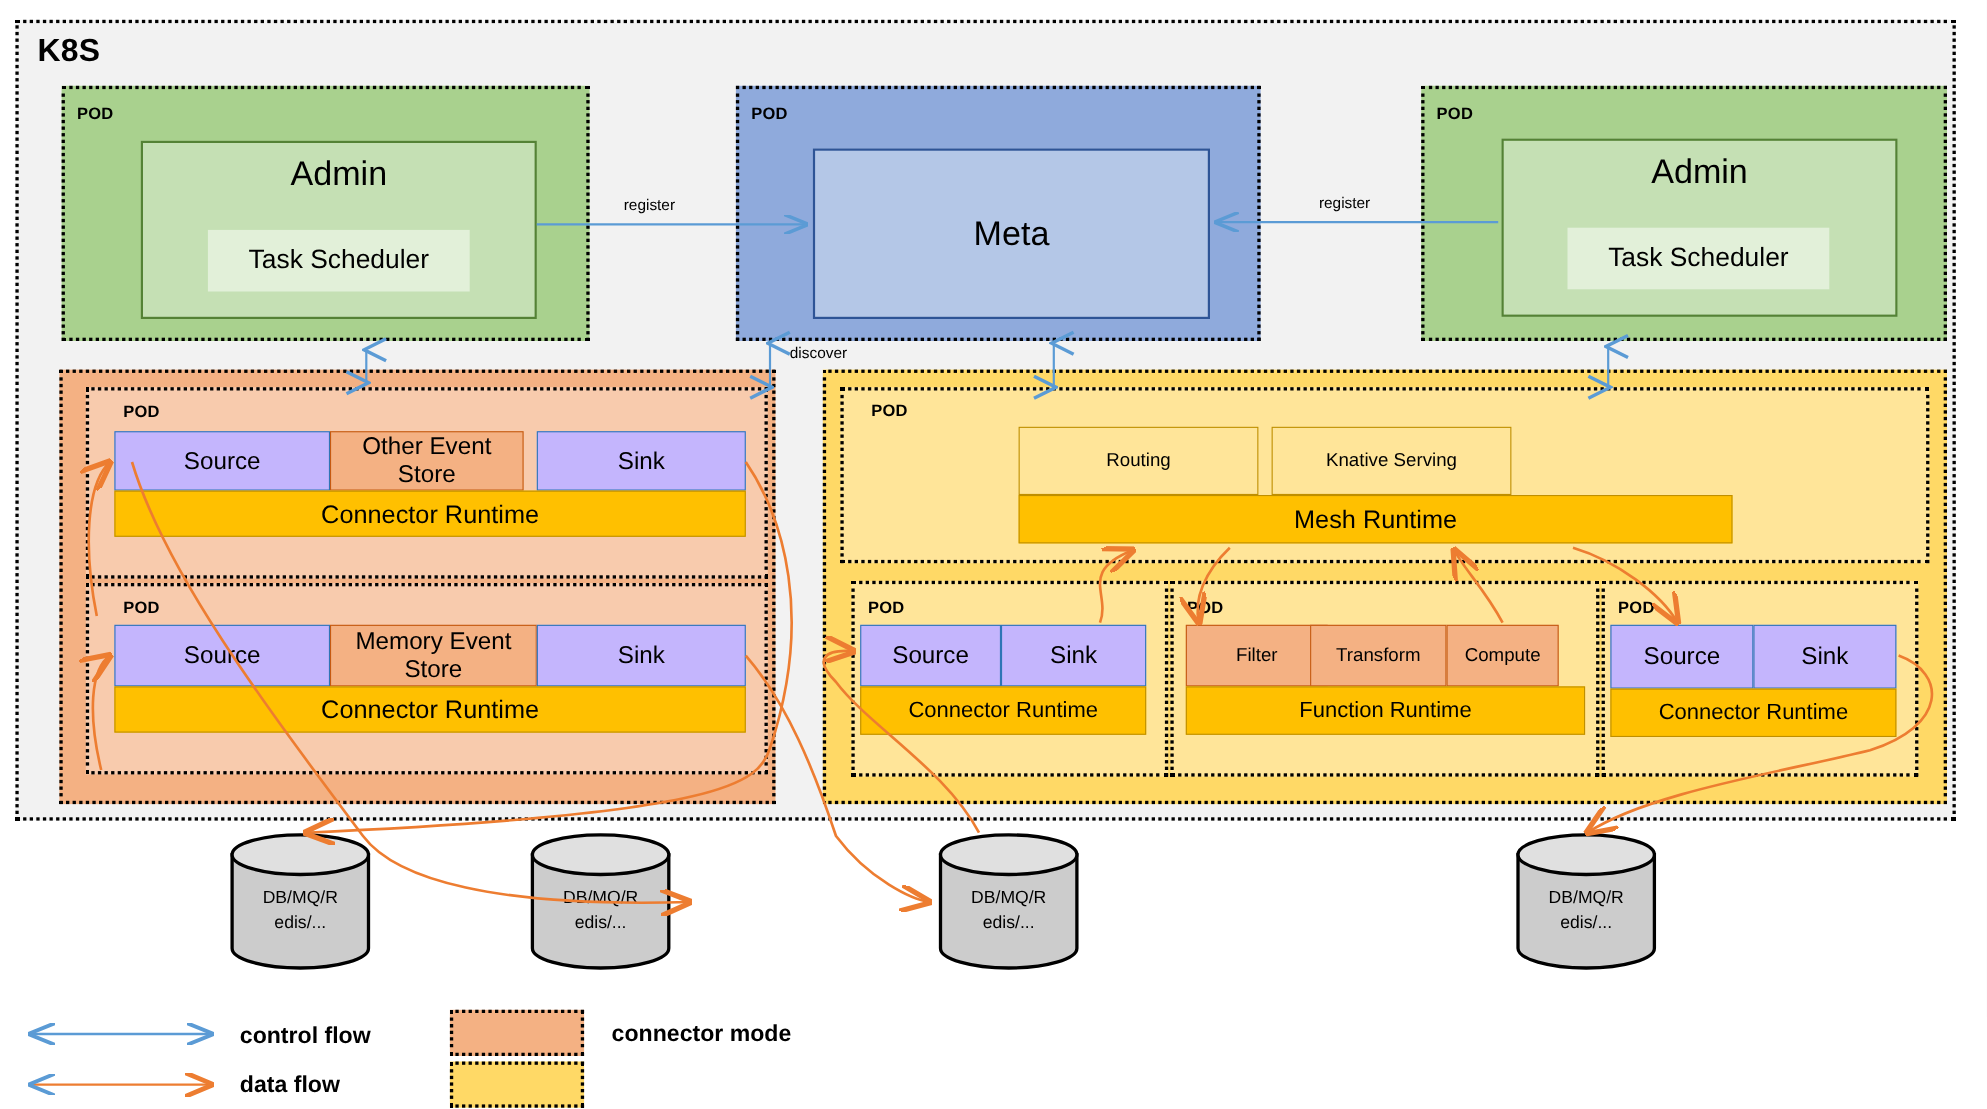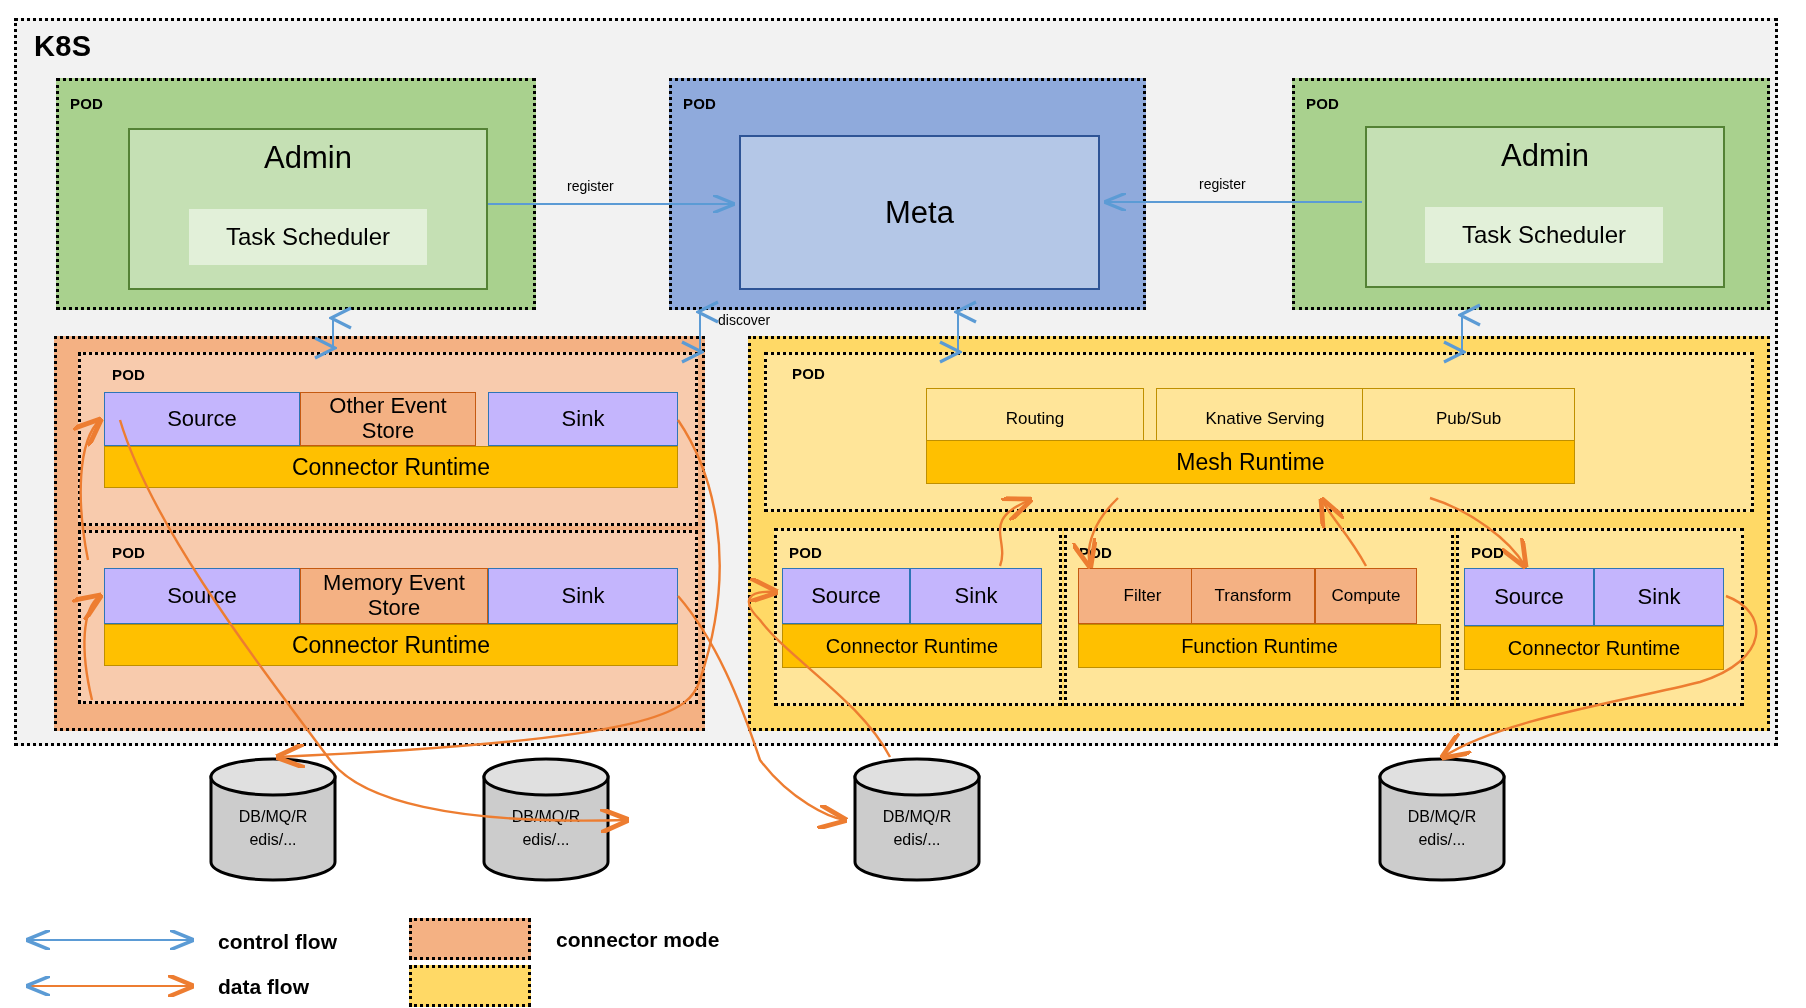--- a/index.html
+++ b/index.html
@@ -228,22 +228,21 @@
   <div class="abs cell cell-orange" style="left:300px; top:568px; width:188px; height:56px;">Memory Event Store</div>
   <div class="abs cell cell-blue" style="left:488px; top:568px; width:190px; height:56px;">Sink</div>
   <div class="abs runtime-bar" style="left:104px; top:624px; width:574px; height:42px;">Connector Runtime</div>
 
   <div class="abs mode-function" style="left:748px; top:336px; width:1022px; height:395px;"></div>
 
   <div class="abs pod-function" style="left:764px; top:352px; width:990px; height:160px;"></div>
   <div class="abs pod-label" style="left:792px; top:365px;">POD</div>
   <div class="abs cell cell-yellow-sm" style="left:926px; top:388px; width:218px; height:62px;text-align:right;">Routing</div>
   <div class="abs cell cell-yellow-sm" style="left:1144px; top:388px; width:218px; height:62px;margin-left:12px;">Knative Serving</div>
-  <div class="abs cell cell-yellow-sm" style="left:1362px; top:388px; width:213px; height:62px;">Pub/Sub</div>
-  <div class="abs runtime-bar" style="left:926px; top:440px; width:649px; height:44px;">Mesh Runtime</div>
+  <div class="abs runtime-bar" style="left:926px; top:450px; width:649px; height:44px;">Mesh Runtime</div>
 
   <div class="abs pod-function" style="left:774px; top:528px; width:288px; height:178px;"></div>
   <div class="abs pod-label" style="left:789px; top:544px;">POD</div>
   <div class="abs cell cell-blue" style="left:782px; top:568px; width:128px; height:56px;">Source</div>
   <div class="abs cell cell-blue" style="left:910px; top:568px; width:132px; height:56px;">Sink</div>
   <div class="abs runtime-bar small" style="left:782px; top:624px; width:260px; height:44px;">Connector Runtime</div>
 
   <div class="abs pod-function" style="left:1064px; top:528px; width:390px; height:178px;"></div>
   <div class="abs pod-label" style="left:1079px; top:544px;">POD</div>
   <div class="abs cell cell-orange-sm" style="left:1078px; top:568px; width:129px; height:56px;">Filter</div>

